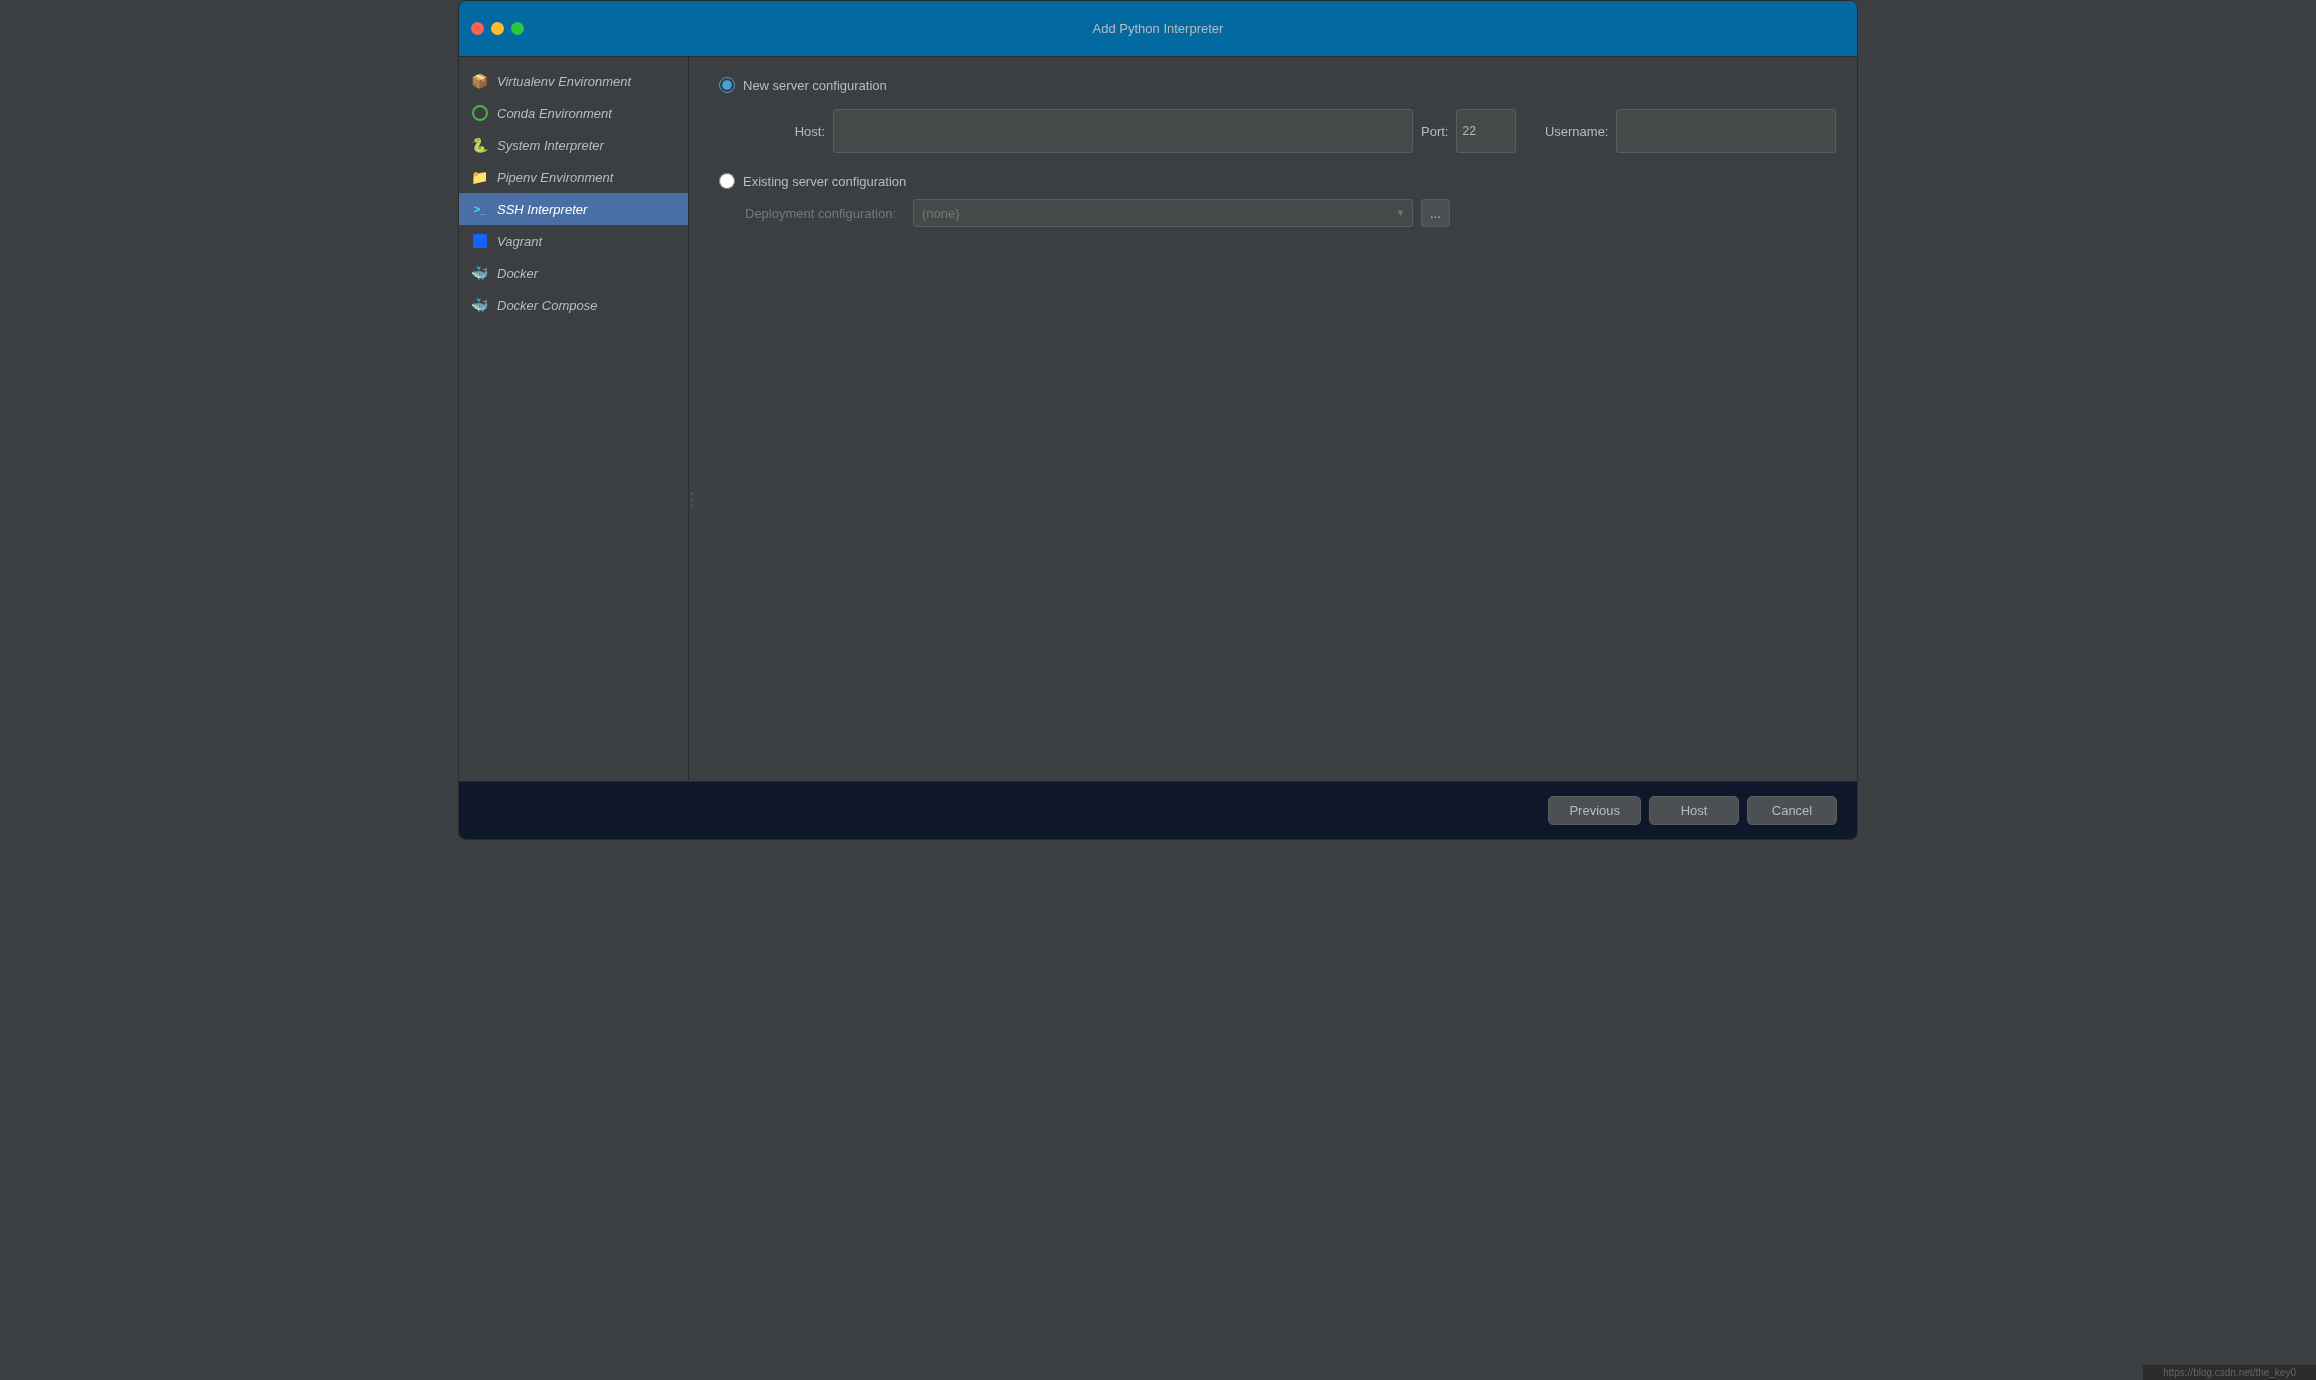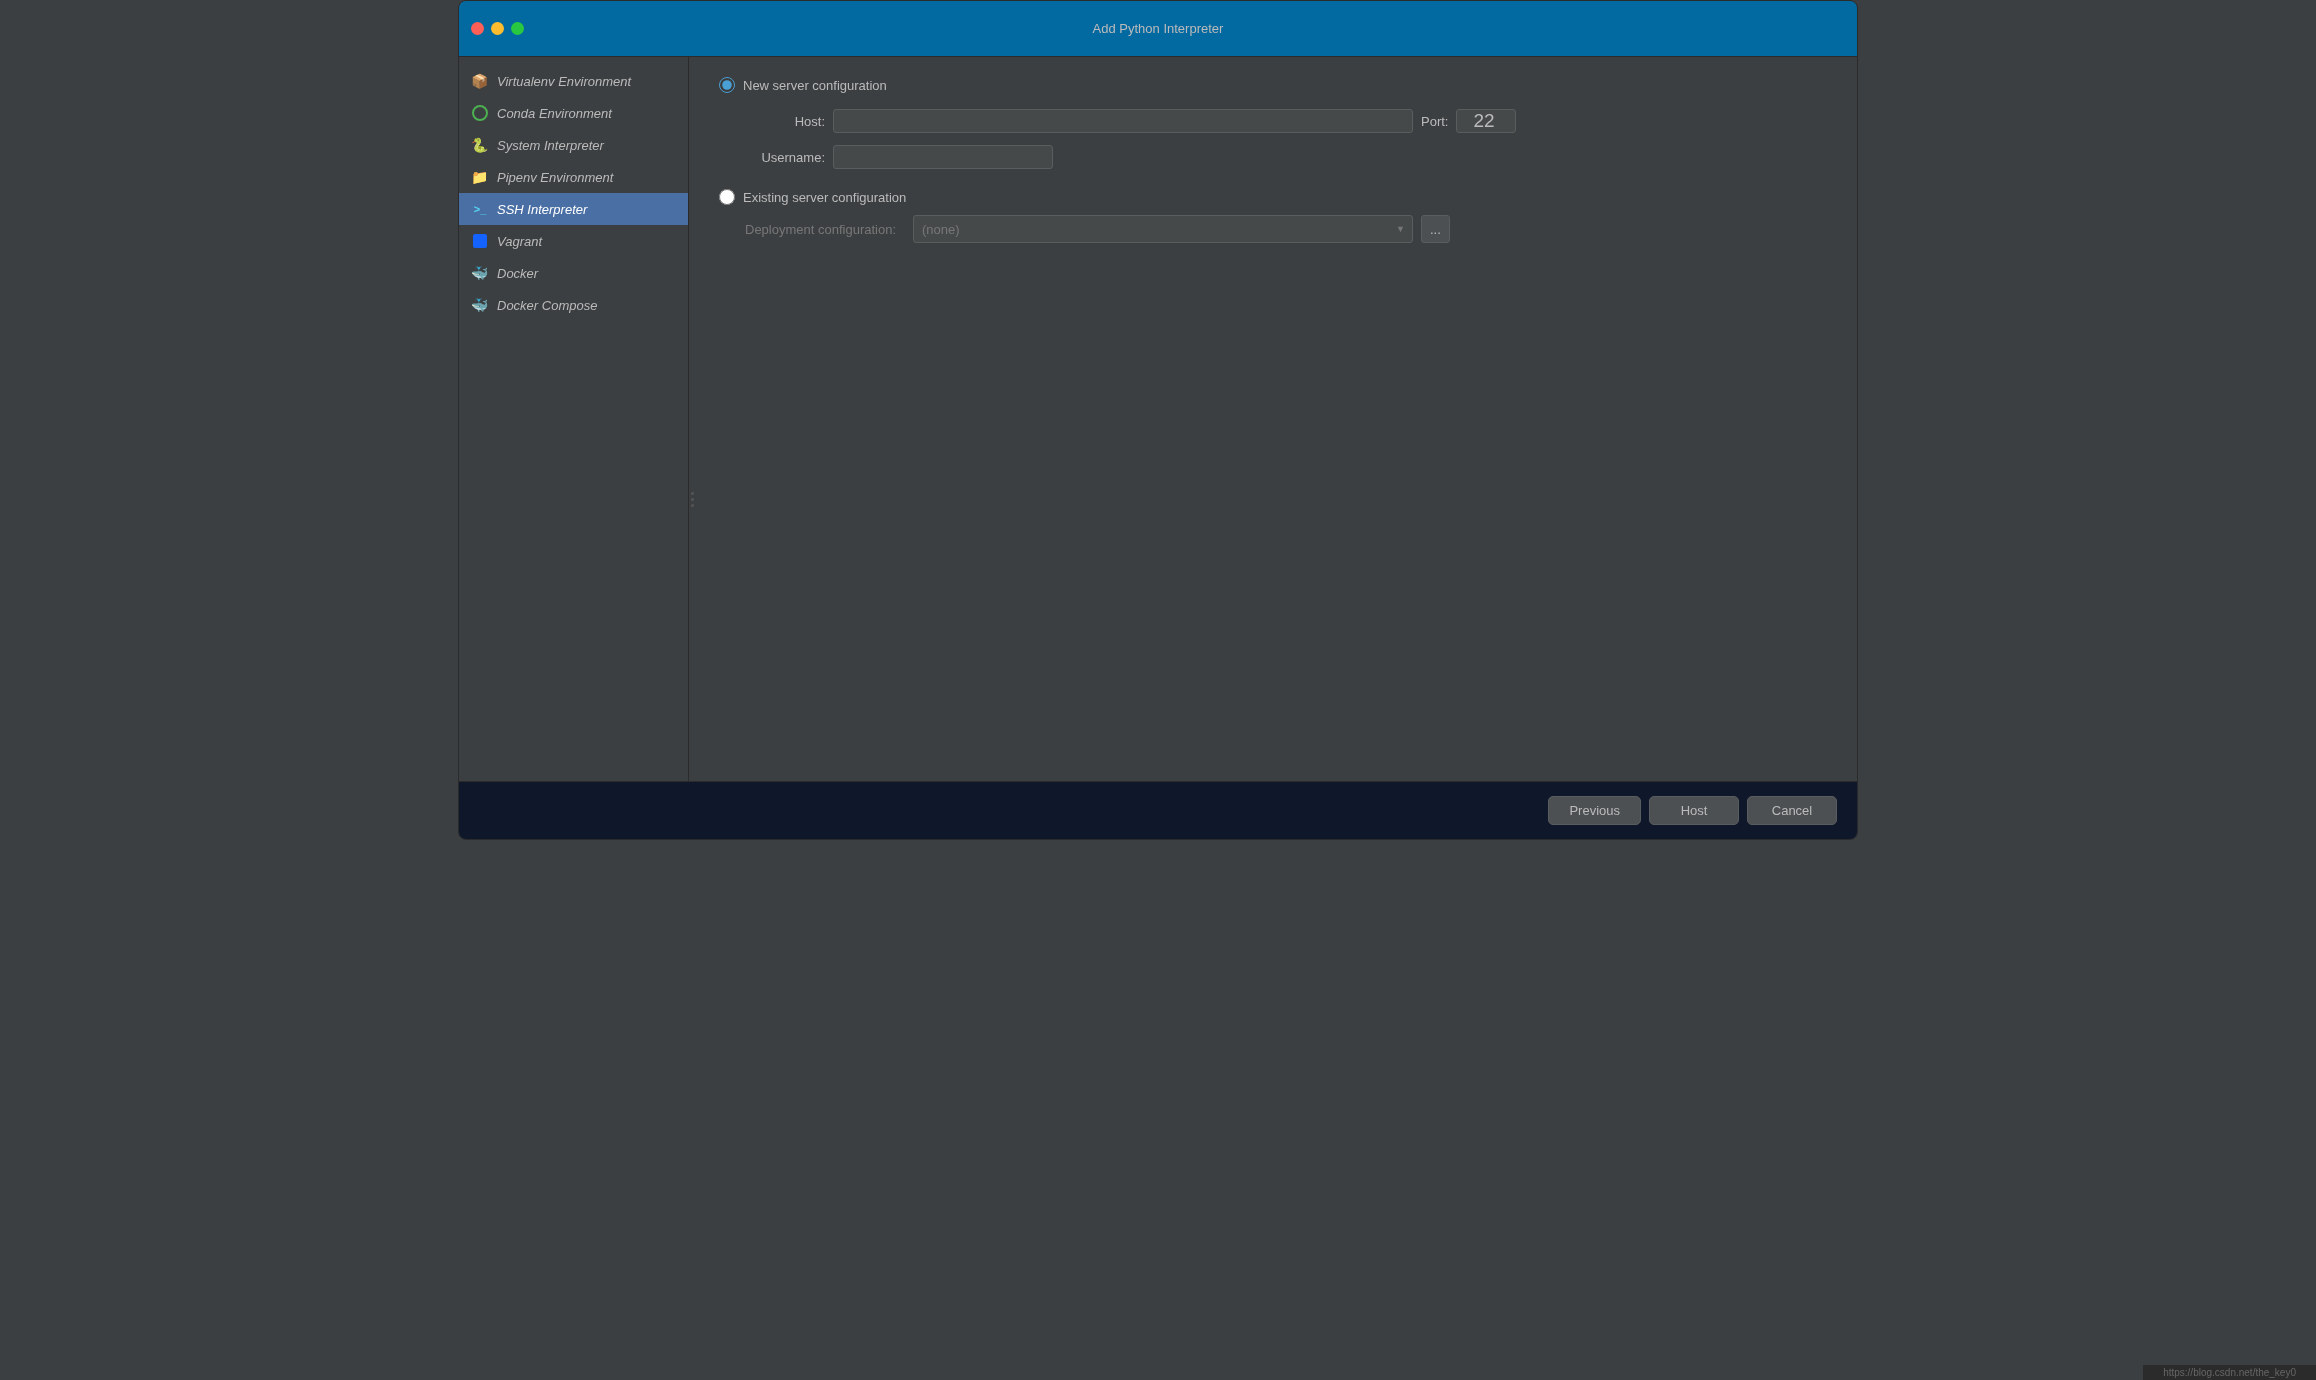--- a/index.html
+++ b/index.html
@@ -161,21 +161,21 @@
     .radio-label {
       font-size: 13px;
       color: #bbbbbb;
       cursor: pointer;
     }
 
     
     .form-fields {
       margin-left: 26px;
       display: flex;
-      flex-direction: column;
+      flex-direction: row;
       gap: 12px;
     }
 
     .form-row {
       display: flex;
       align-items: center;
       gap: 8px;
     }
 
     .form-label {
@@ -183,24 +183,24 @@
       color: #bbbbbb;
       min-width: 80px;
       text-align: right;
     }
 
     .form-input {
       background: #45494a;
       border: 1px solid #5a5d5e;
       border-radius: 3px;
       color: #bbbbbb;
-      font-size: 19px;
-      padding: 4px 16px;
+      font-size: 12px;
+      padding: 4px 5px;
       outline: none;
-      height: 24px;
+      height: 44px;
     }
 
     .host-input {
       width: 580px;
     }
 
     .port-input {
       width: 60px;
     }
 

